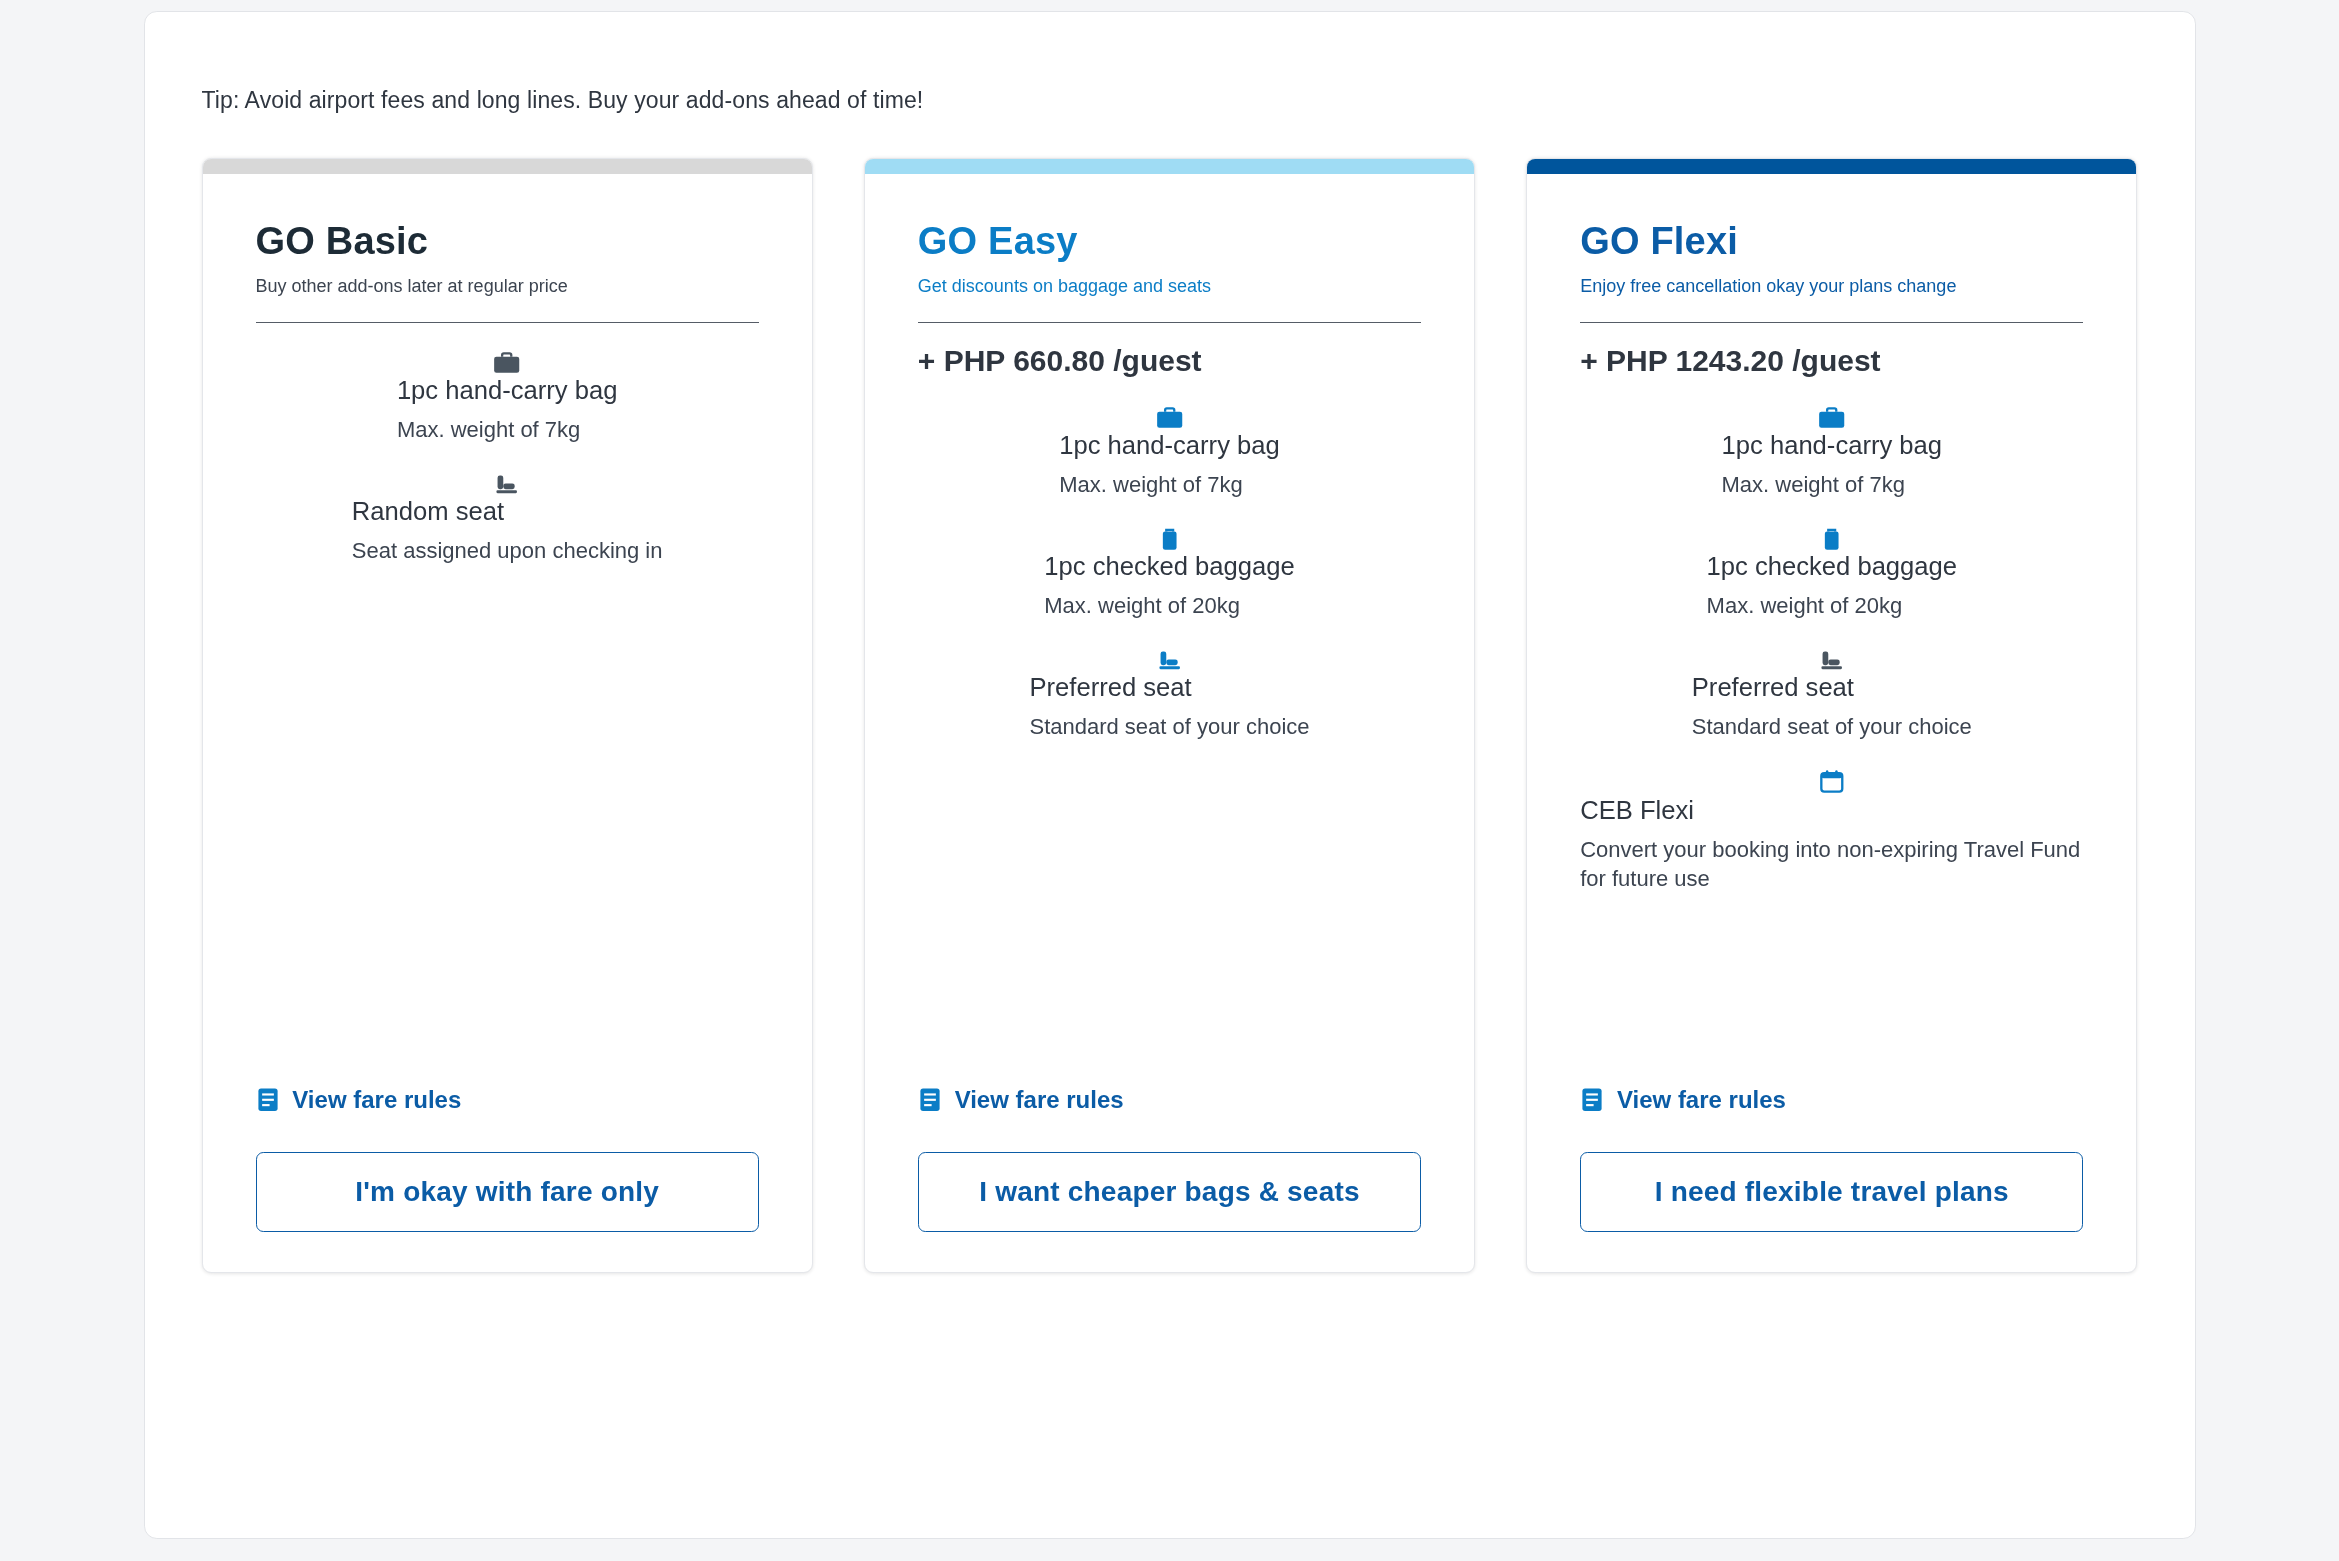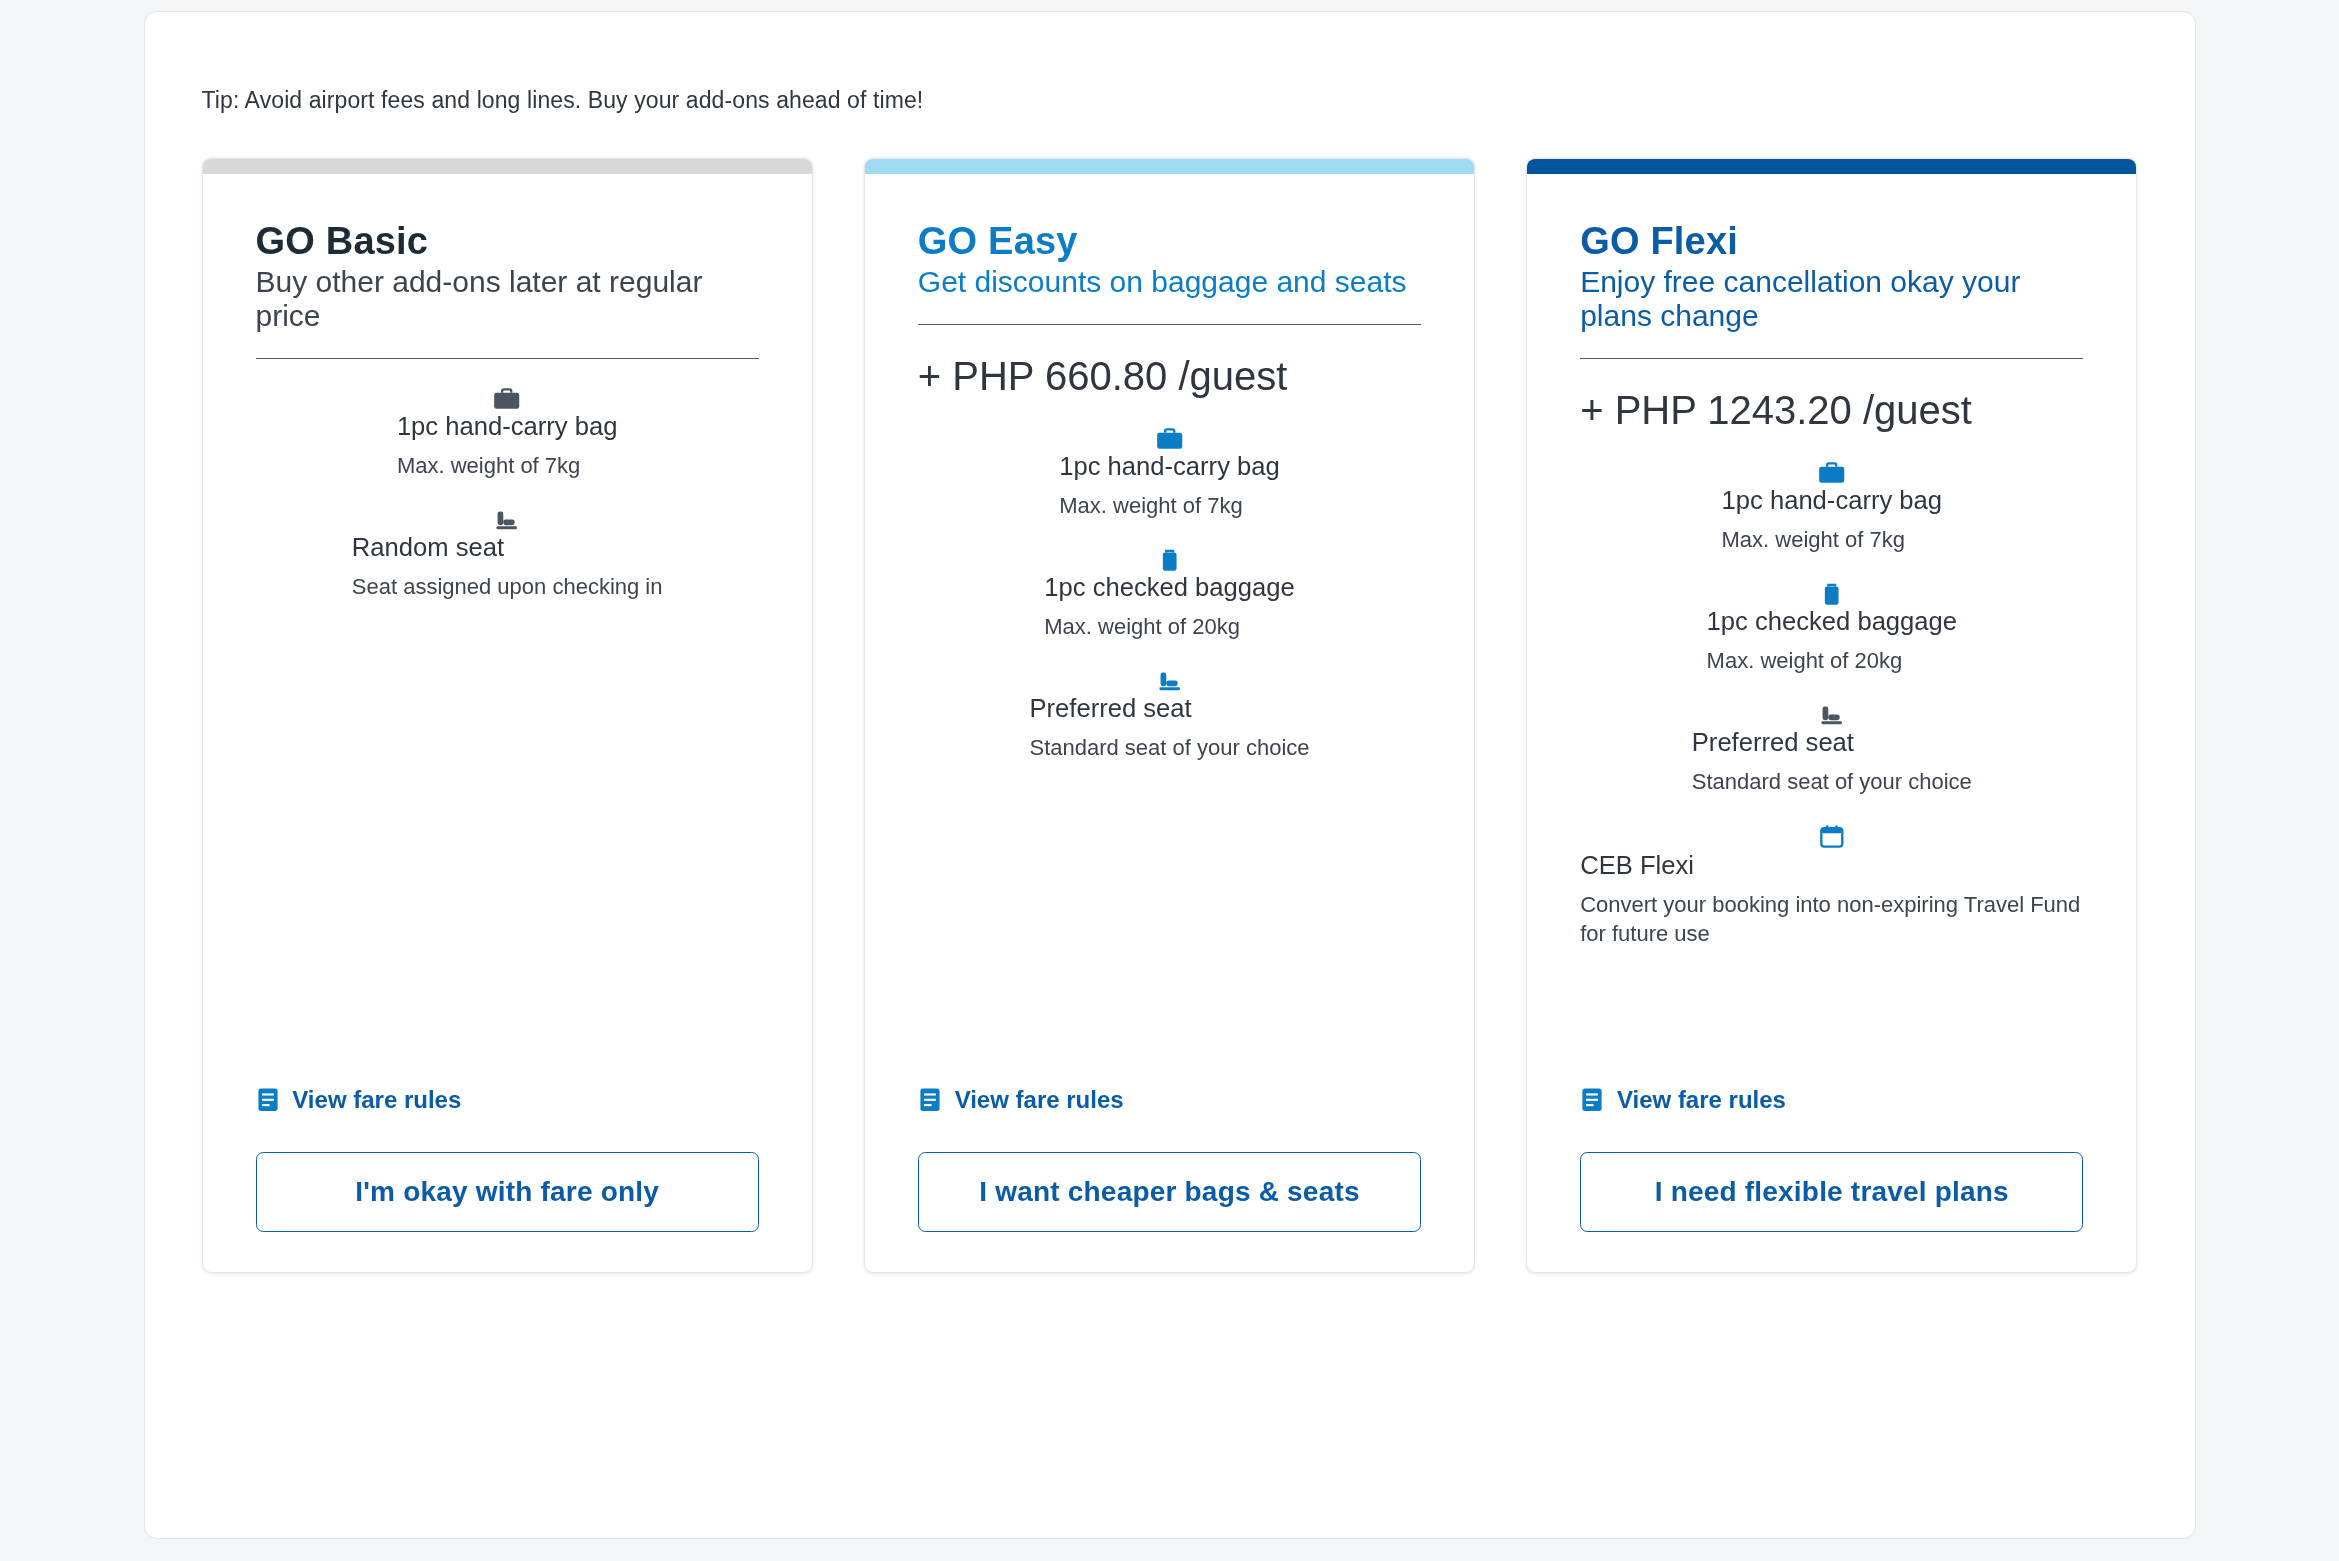--- a/index.html
+++ b/index.html
@@ -70,37 +70,37 @@
     font-size: 38px;
     font-weight: bold;
     margin: 0 0 0 0;
     letter-spacing: 0.2px;
   }
   .title-dark { color: #1d2b36; }
   .title-blue { color: #0b7dc6; }
   .title-navy { color: #0b5ca6; }
 
   .card-sub {
-    font-size: 30px;
-    margin-top: 2px;
+    font-size: 18px;
+    margin-top: 13px;
     color: #3c4450;
   }
   .sub-blue { color: #0b7dc6; }
   .sub-navy { color: #0b5ca6; }
 
   .divider {
     border: 0;
     border-top: 0.9px solid #555c66;
     margin: 25.6px 0 0 0;
   }
   .price {
-    font-size: 40px;
+    font-size: 30px;
     color: #2f3640;
-    margin-top: 29px;
-    font-weight: normal;
+    margin-top: 21px;
+    font-weight: bold;
   }
   .features {
     margin-top: 24px;
     display: flex;
     flex-direction: column;
     gap: 24px;
   }
   .feature {
     display: flex;
     gap: 0;

